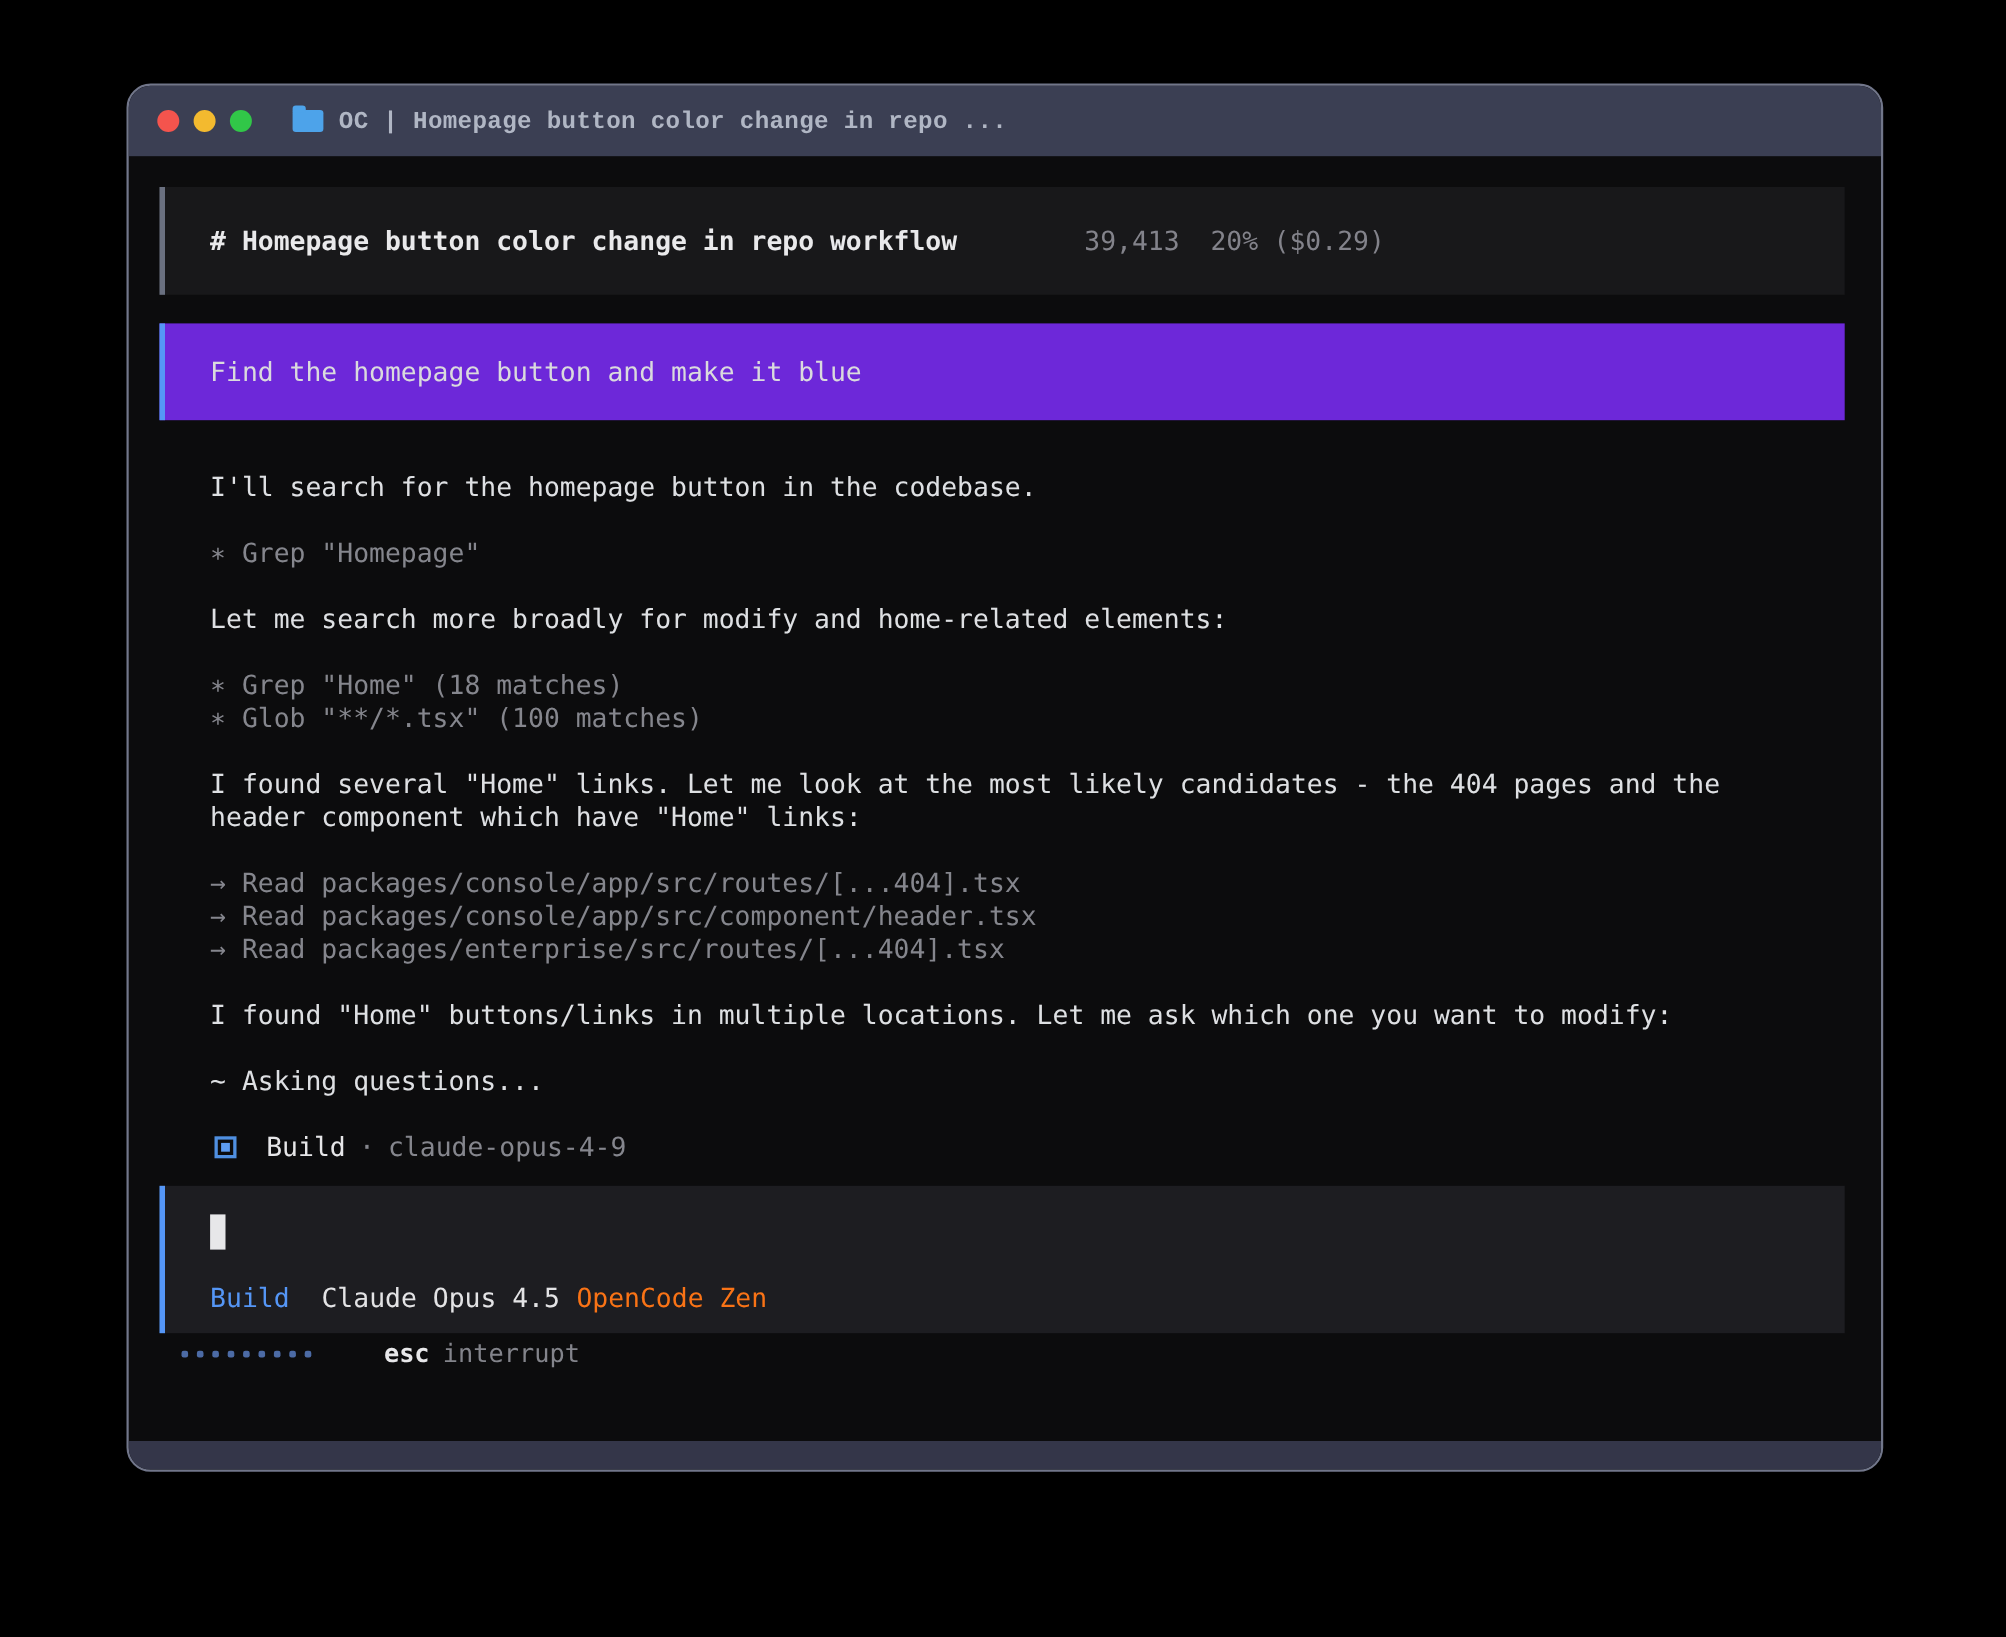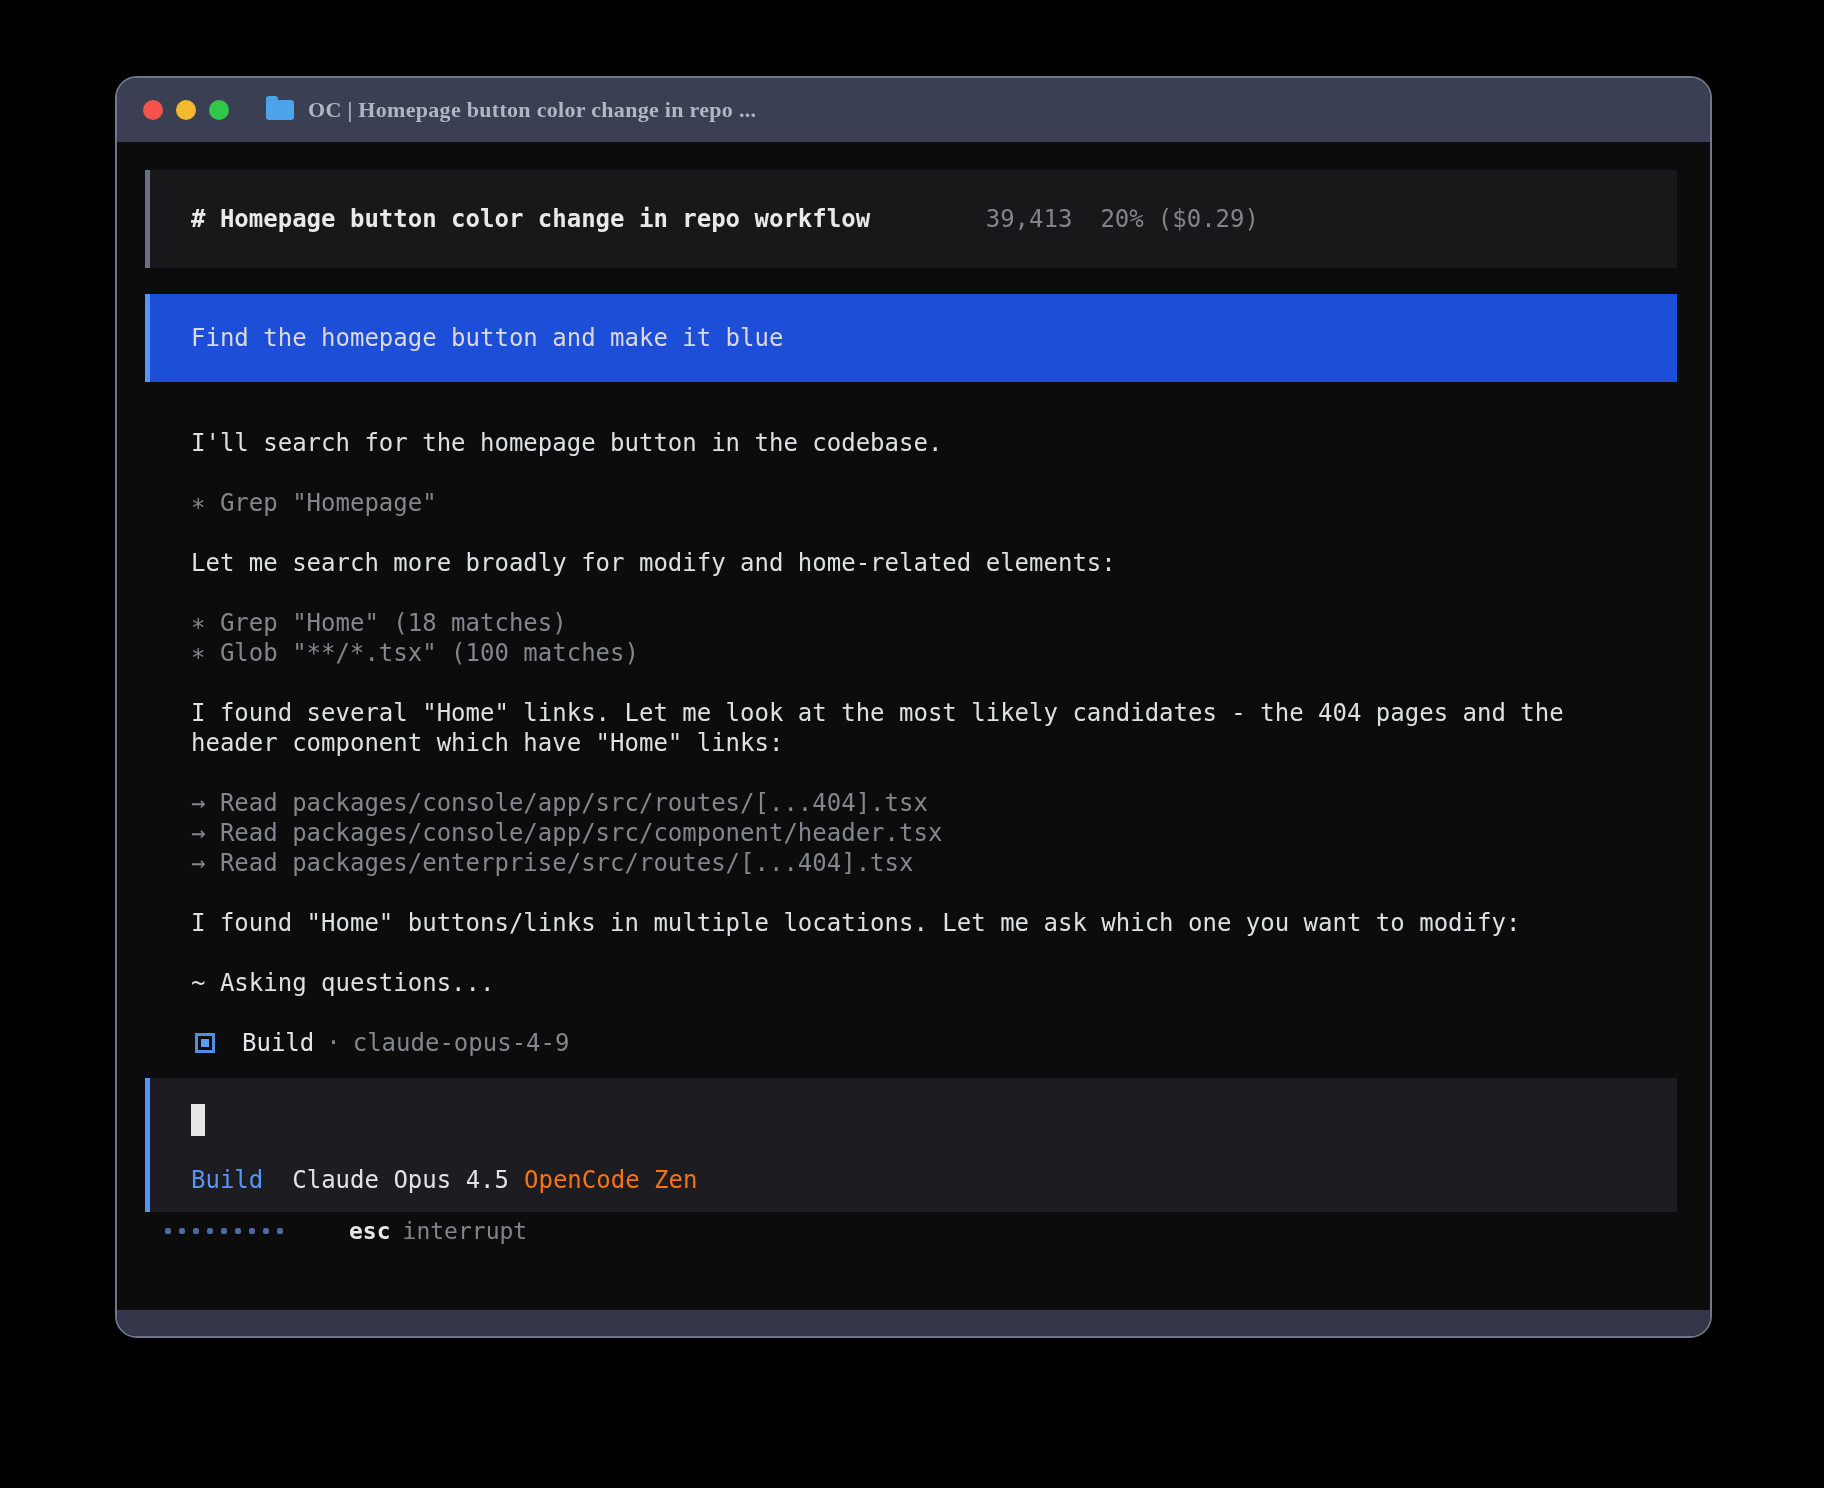--- a/index.html
+++ b/index.html
@@ -18,39 +18,39 @@
     display:flex; align-items:center; padding-left:26px;
   }
   .tl { width:20px; height:20px; border-radius:50%; margin-right:13px; }
   .tl.red    { background:#f4544d; }
   .tl.yellow { background:#f3ba2f; }
   .tl.green  { background:#31c748; }
   .folder { position:relative; width:28px; height:20px; margin-left:24px; margin-right:14px;
             background:#4da3ea; border-radius:3px; }
   .folder::before { content:""; position:absolute; top:-4px; left:0; width:12px; height:6px;
             background:#4da3ea; border-radius:3px 3px 0 0; }
-  .title-text { font-family:Liberation Serif, serif; font-weight:bold;
+  .title-text { font-family:Liberation Mono, monospace; font-weight:bold;
             font-size:22px; color:#b0b6c4; letter-spacing:.3px; }
 
   
   .content { flex:1 1 auto; overflow:hidden; padding:28px 33px 0 28px;
              font-size:24px; line-height:30px; }
 
   .session-header {
     height:98px; background:#18181a; border-left:5px solid #6a7080;
     display:flex; align-items:center; justify-content:flex-start;
     padding:0 24px 0 41px; margin-bottom:26px;
   }
   .header-title { font-weight:bold; color:#e9e9eb; white-space:pre; }
   .header-stats { color:#83838b; white-space:pre; }
   .header-stats .tokens  { margin-right:28px; }
   .header-stats .context { margin-right:14px; }
 
   .user-msg {
-    height:88px; background:#1d4ed8; border-left:5px solid #5596f6;
+    height:88px; background:#6d28d9; border-left:5px solid #5596f6;
     display:flex; align-items:center; padding-left:41px;
     color:#dadadd; margin-bottom:42px; white-space:pre;
   }
 
   .convo { padding-left:46px;margin-top:46px; }
   .para { margin-bottom:30px; }
   .line { height:30px; line-height:30px; white-space:pre; }
   .para.text .line { color:#dee0e3; }
   .para.tool .line { color:#85868d; }
 

